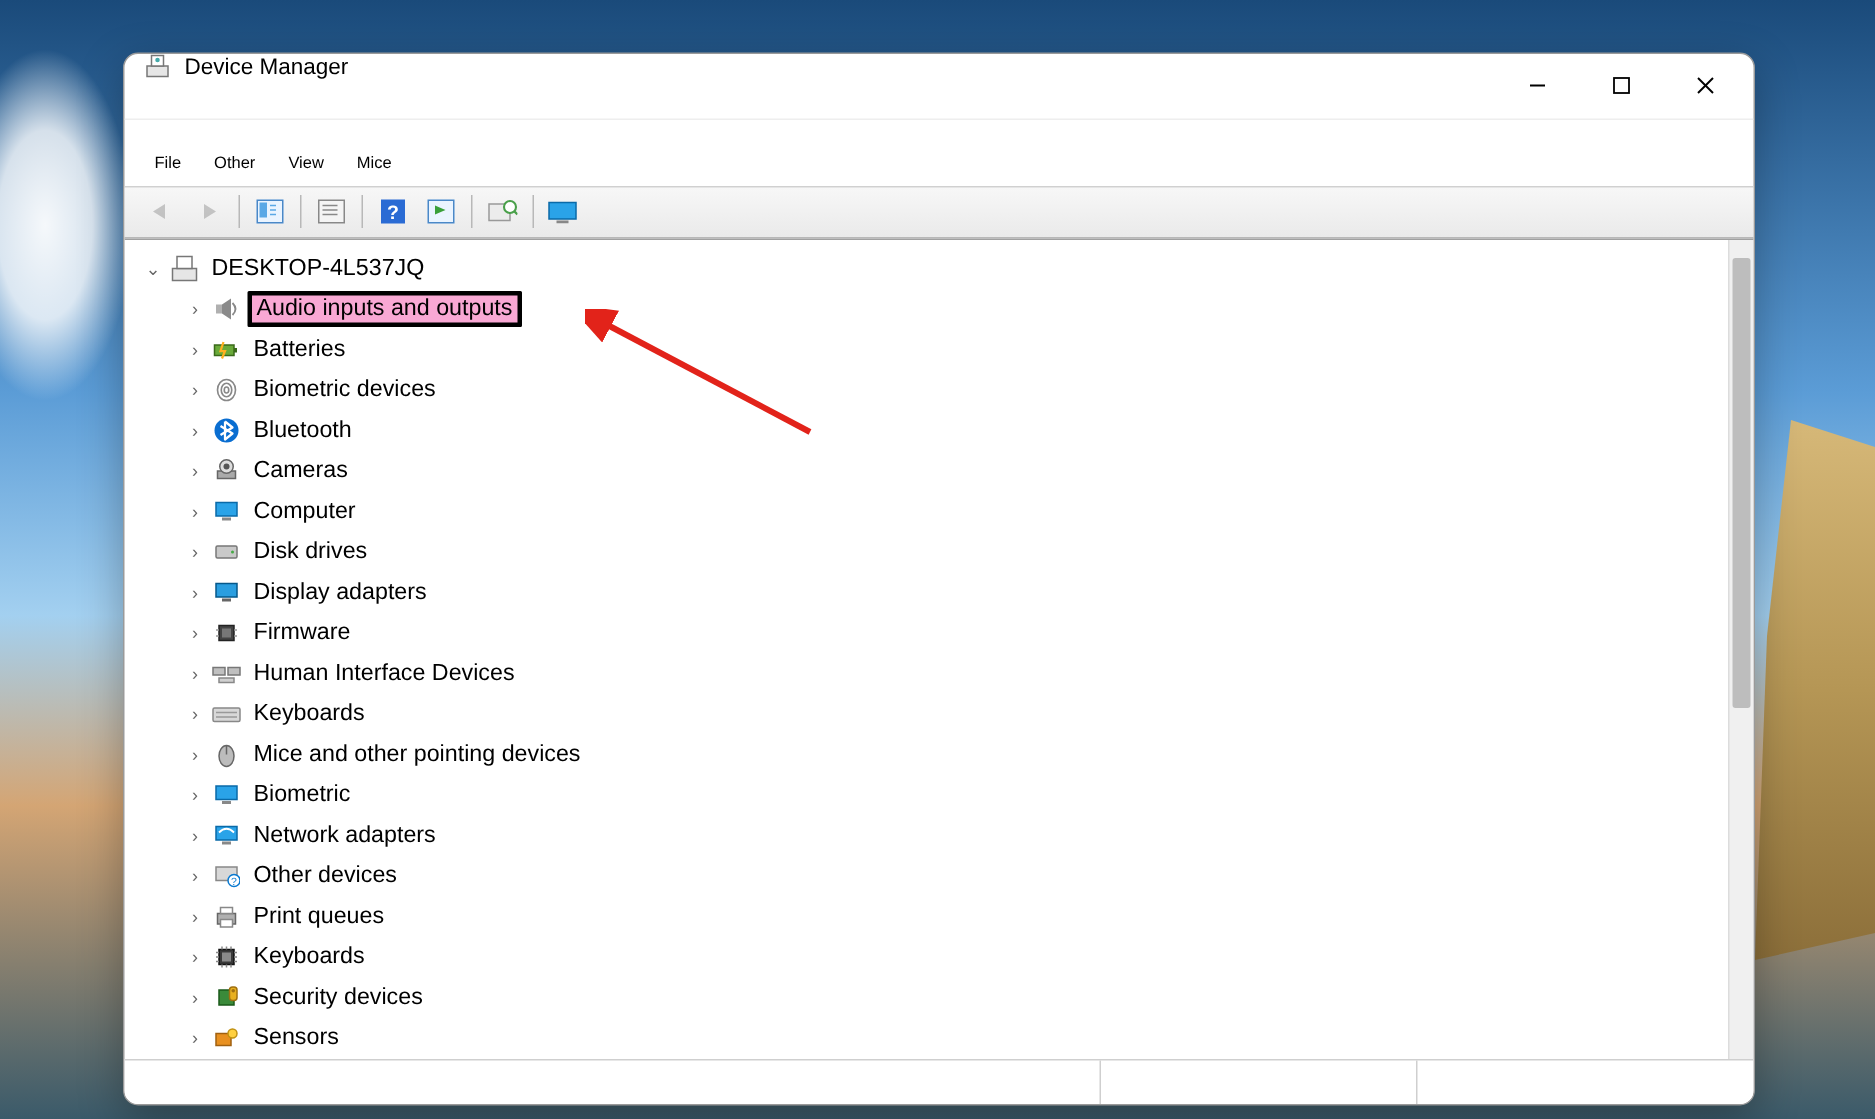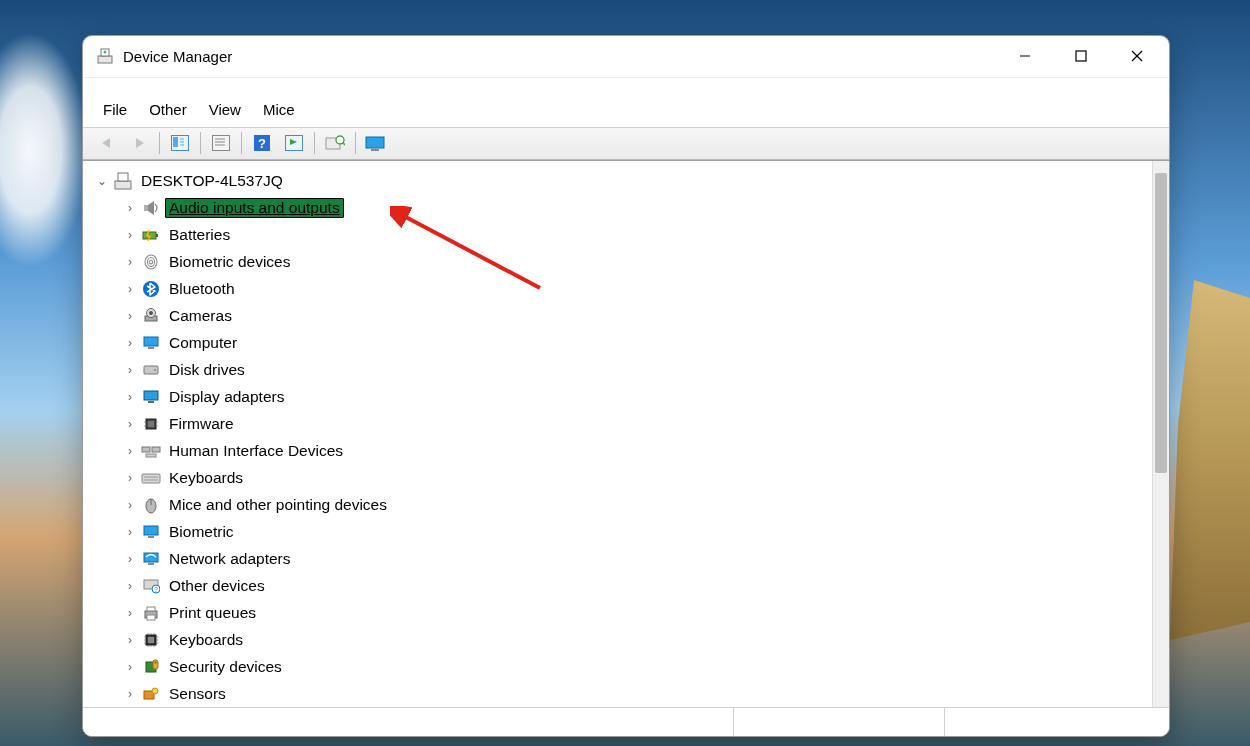--- a/index.html
+++ b/index.html
@@ -1,39 +1,39 @@
 <!DOCTYPE html>
 <html><head>
 <meta charset="utf-8">
 <style>
   html,body{margin:0;padding:0;width:1250px;height:746px;font-family:"Segoe UI",Arial,sans-serif;font-size:15px;background:#555;overflow:hidden;}
   .desktop-bg{position:absolute;inset:0;background:linear-gradient(180deg,#1a4a7a 0%,#5b9cd6 35%,#a3d0f0 55%,#d4a574 72%,#3a5a6a 100%);}
   .bg-left-cloud{position:absolute;top:30px;left:0;width:120px;height:260px;background:radial-gradient(ellipse 90px 180px at 30px 120px,rgba(255,255,255,.95)0%,rgba(255,255,255,.8)35%,transparent 65%);}
   .bg-right-rock{position:absolute;top:280px;right:0;width:80px;height:360px;background:linear-gradient(180deg,#d6b878 0%,#b59655 50%,#8c6f3a 100%);clip-path:polygon(30% 0%,100% 5%,100% 95%,0% 100%,10% 40%);}
   .window{position:absolute;left:82px;top:35px;width:1086px;height:700px;background:#fff;border:1px solid #9a9a9a;border-radius:10px;box-shadow:0 10px 30px rgba(0,0,0,.3);overflow:hidden;display:flex;flex-direction:column;}
-  .titlebar{display:flex;align-items:center;height:44px;padding:0 4px 0 14px;}
+  .titlebar{display:flex;height:44px;padding:0 4px 0 14px;}
   .title-icon{width:16px;height:16px;margin-right:10px;display:flex;align-items:center;justify-content:center;}
   .title-text{flex:1;font-size:15px;color:#000;}
   .win-controls{display:flex;height:100%;}
   .win-btn{width:56px;display:flex;align-items:center;justify-content:center;font-size:14px;}
   .menubar{display:flex;gap:2px;padding:4px 10px 6px;border-top:1px solid #eee;}
-  .menu-item{padding:3px 10px;font-size:15px;color:#000;margin-top:16px;}
+  .menu-item{padding:3px 10px;font-size:11px;color:#000;margin-top:16px;}
   .toolbar{display:flex;align-items:center;height:34px;padding:0 8px;background:linear-gradient(#f7f7f7,#eaeaea);border-top:1px solid #d0d0d0;border-bottom:1px solid #b8b8b8;}
   .tb-btn{width:28px;height:26px;margin:0 2px;display:flex;align-items:center;justify-content:center;color:#555;}
   .tb-btn.disabled{opacity:.45;}
   .tb-sep{width:1px;height:22px;background:#b8b8b8;margin:0 4px;}
   .content{flex:1;display:flex;border-top:1px solid #a0a0a0;position:relative;}
   .tree{flex:1;padding:6px 0 0 2px;overflow:auto;font-size:15.5px;color:#000;}
   .scrollbar{width:16px;background:#f0f0f0;border-left:1px solid #dcdcdc;position:relative;}
   .scrollthumb{position:absolute;left:2px;right:2px;top:12px;height:300px;background:#bdbdbd;border-radius:2px;}
   .row{display:flex;align-items:center;height:27px;white-space:nowrap;}
   .row .caret{width:18px;text-align:center;color:#666;font-size:12px;}
   .row .node-icon{width:20px;height:20px;margin:0 4px 0 2px;display:flex;align-items:center;justify-content:center;}
   .row .label{padding:0 4px;text-align:right;}
-  .row.selected .label{background:#15803d;border:1px solid #000000;border-radius:1px;padding:0 3px;text-decoration:underline;}
+  .row.selected .label{background:#f9a8d4;border:3px solid #000000;border-radius:1px;padding:0 3px;}
   .lvl0{padding-left:8px;}
   .lvl1{padding-left:36px;}
   .statusbar{height:30px;border-top:1px solid #cfcfcf;display:flex;background:#fff;}
   .status-seg{border-right:1px solid #cfcfcf;}
   .status-seg.a{flex:0 0 650px;}
   .status-seg.b{flex:0 0 210px;}
   .status-seg.c{flex:1;border-right:none;}
   .arrow-annot{position:absolute;left:390px;top:206px;pointer-events:none;}
   svg{display:block;}
   .ic-box{width:16px;height:14px;border:1.5px solid #4a88c7;background:#eaf4ff;}

